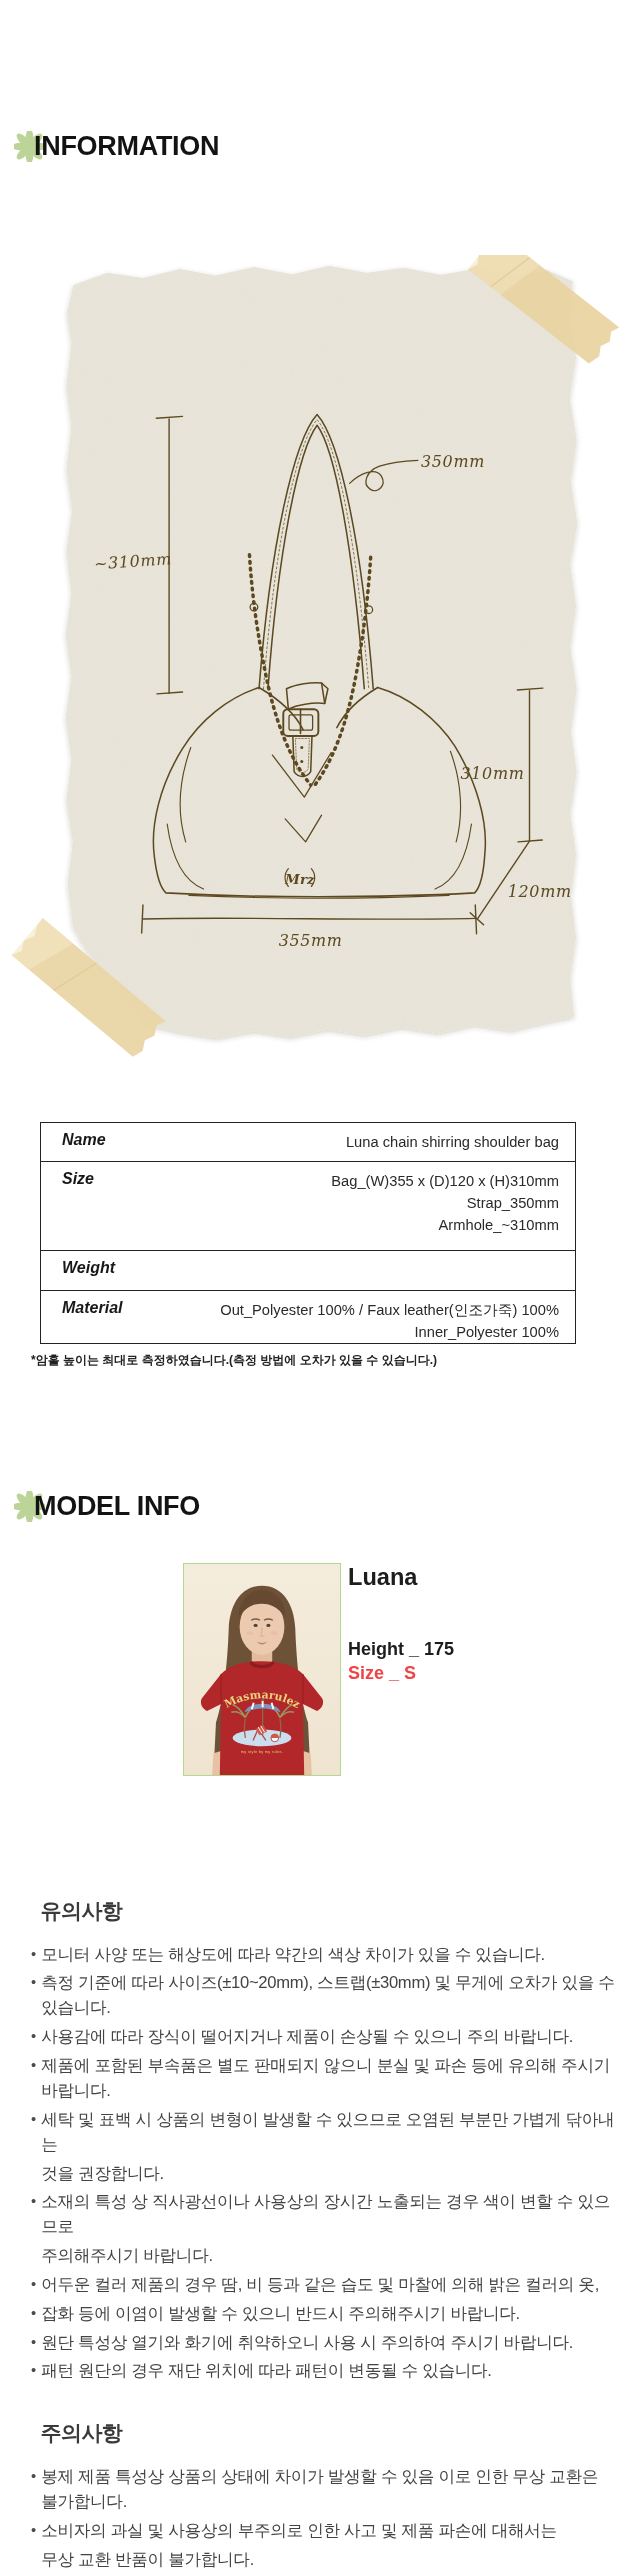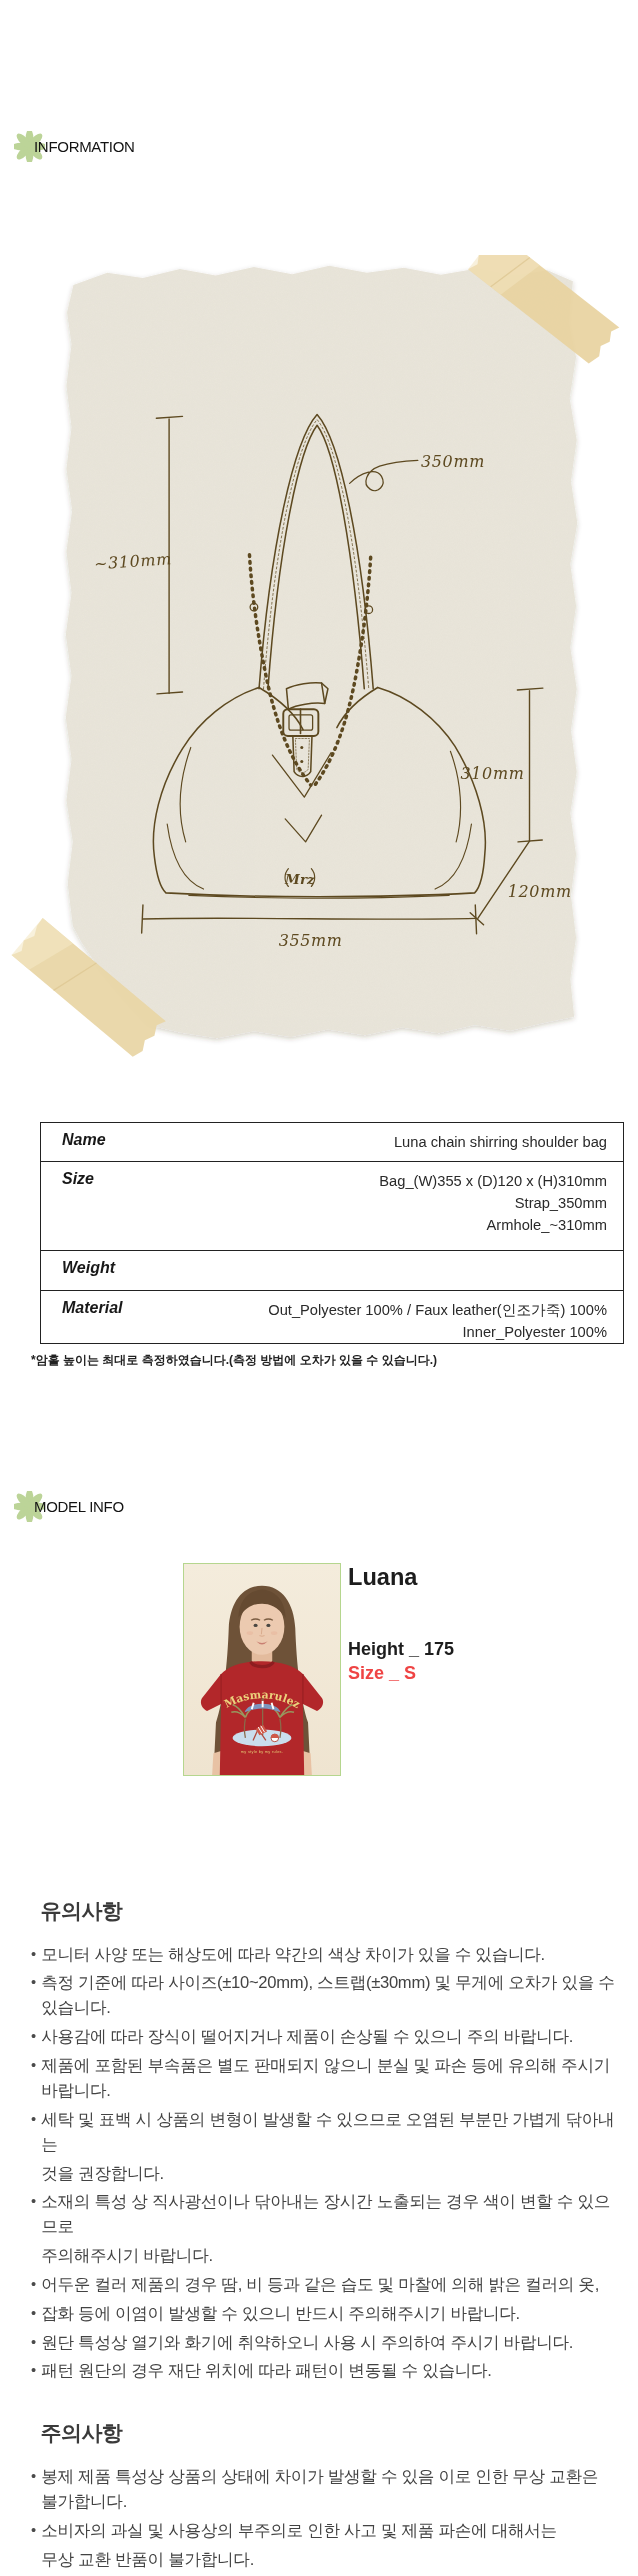--- a/index.html
+++ b/index.html
@@ -3,25 +3,25 @@
 <meta charset="utf-8">
 <style>
   html,body{margin:0;padding:0;}
   body{width:638px;height:2576px;position:relative;background:#ffffff;
        font-family:"Liberation Sans", sans-serif;color:#1c1c1c;}
   #page{position:absolute;inset:0;width:638px;height:2576px;overflow:hidden;background:#fff;}
 
   
   .sec-head{position:absolute;left:14px;height:31px;}
   .sec-head .flower{position:absolute;left:0;top:0;}
-  .sec-head h2{position:relative;margin:0 0 0 20px;font-size:15px;font-weight:400;
+  .sec-head h2{position:relative;margin:0 0 0 20px;font-size:27px;font-weight:700;
                letter-spacing:-0.3px;color:#131313;line-height:31px;z-index:2;}
 
   
-  .spec-table{position:absolute;left:40px;top:1122px;width:584px;border:1.3px solid #222;
+  .spec-table{position:absolute;left:40px;top:1122px;width:536px;border:1.3px solid #222;
               box-sizing:border-box;background:#fff;}
   .spec-row{display:flex;align-items:flex-start;box-sizing:border-box;border-top:1.3px solid #222;}
   .spec-row:first-child{border-top:none;}
   .spec-label{width:147px;padding:7.7px 0 0 21px;font-style:italic;font-weight:700;
               font-size:16px;color:#181818;box-sizing:border-box;}
   .spec-value{flex:1;padding:7.7px 16px 7.7px 0;text-align:right;font-size:14.7px;
               line-height:22.3px;color:#2a2a2a;}
   .row-name{height:38px;} .row-size{height:89px;} .row-weight{height:40px;gap:8px;} .row-material{height:53px;}
 
   .footnote{position:absolute;left:31px;top:1352px;font-size:12px;font-weight:600;color:#222;}
@@ -316,21 +316,21 @@
       </div>
     <div class="n-line">
         <span class="bullet">•</span>
         <span>세탁 및 표백 시 상품의 변형이 발생할 수 있으므로 오염된 부분만 가볍게 닦아내는</span>
       </div>
     <div class="n-line cont">
         <span>것을 권장합니다.</span>
       </div>
     <div class="n-line">
         <span class="bullet">•</span>
-        <span>소재의 특성 상 직사광선이나 닦아내는 장시간 노출되는 경우 색이 변할 수 있으므로</span>
+        <span>소재의 특성 상 직사광선이나 사용상의 장시간 노출되는 경우 색이 변할 수 있으므로</span>
       </div>
     <div class="n-line cont">
         <span>주의해주시기 바랍니다.</span>
       </div>
     <div class="n-line">
         <span class="bullet">•</span>
         <span>어두운 컬러 제품의 경우 땀, 비 등과 같은 습도 및 마찰에 의해 밝은 컬러의 옷,</span>
       </div>
     <div class="n-line">
         <span class="bullet">•</span>

